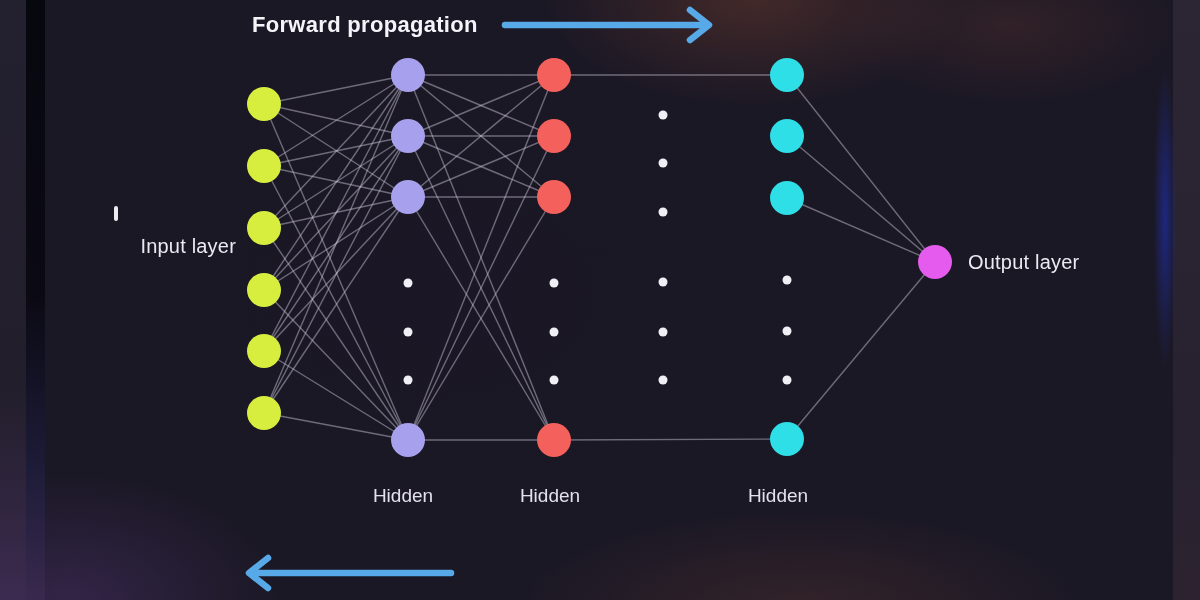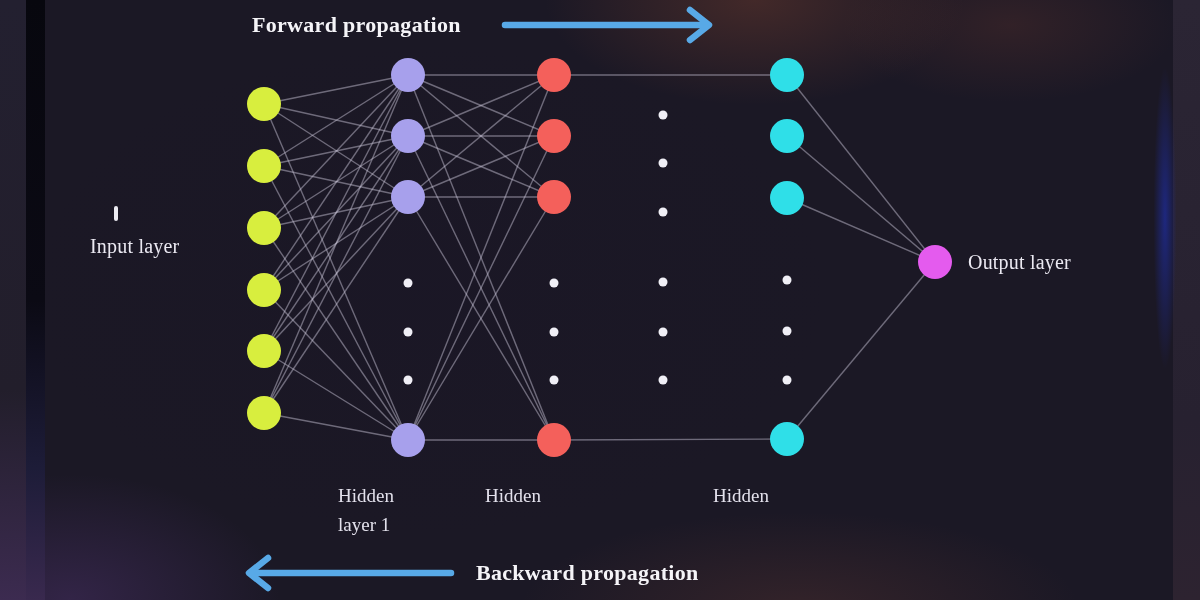--- a/index.html
+++ b/index.html
@@ -1,39 +1,39 @@
 <!DOCTYPE html>
 <html><head>
 <meta charset="utf-8">
 <style>
   html,body{margin:0;padding:0;background:#000;}
   .stage{position:relative;width:1200px;height:600px;background:#1b1825;overflow:hidden;
-         font-family:Liberation Serif, serif;}
+         font-family:Liberation Sans, sans-serif;}
   .bg-grad{position:absolute;inset:0;background:
     radial-gradient(300px 150px at 755px 0px,  rgba(158,80,50,0.30), rgba(158,80,50,0) 70%),
     radial-gradient(240px 110px at 1010px 25px, rgba(130,65,48,0.22), rgba(130,65,48,0) 70%),
     radial-gradient(300px 180px at 70px 600px,  rgba(118,72,168,0.26), rgba(118,72,168,0) 70%),
     radial-gradient(400px 140px at 800px 610px, rgba(140,75,58,0.22), rgba(140,75,58,0) 70%),
     radial-gradient(520px 320px at 430px 290px, rgba(26,22,38,0.55), rgba(26,22,38,0) 78%);}
   .strip{position:absolute;top:0;height:600px;}
   .strip.left{left:0;width:26px;background:linear-gradient(180deg,#232030 0%,#221e2b 65%,#3c2b50 100%);}
   .blackcol{position:absolute;left:26px;top:0;width:19px;height:600px;
     background:linear-gradient(180deg,#07070e 0%,#0b0a14 50%,#1d1c38 78%,#39294e 100%);}
   .strip.right{left:1173px;width:27px;background:linear-gradient(180deg,#2b2534 0%,#272130 70%,#2d2330 100%);}
   .blueglow{position:absolute;left:1148px;top:20px;width:34px;height:440px;
     background:radial-gradient(ellipse 16px 210px at 50% 45%, rgba(32,52,200,0.55), rgba(32,52,200,0) 72%);}
   svg.net{position:absolute;left:0;top:0;width:1200px;height:600px;}
   .lbl{position:absolute;color:#ebe9f2;white-space:nowrap;}
   .title{font-size:22px;font-weight:700;color:#f5f4f8;letter-spacing:0.3px;}
   .fwd{left:252px;top:12px;}
   .bwd{left:476px;top:560px;}
   .io{font-size:20px;letter-spacing:0.2px;}
-  .input{left:90px;top:235px;width:160px;text-align:left;}
+  .input{left:76px;top:235px;width:160px;text-align:right;}
   .output{left:968px;top:251px;}
-  .hid{font-size:19px;line-height:29px;width:130px;top:481px;color:#e3e1ec;}
+  .hid{font-size:19px;line-height:29px;width:130px;text-align:center;top:481px;color:#e3e1ec;}
   .h1{left:338px;}
   .h2{left:485px;}
   .hn{left:713px;}
   .stray{position:absolute;left:114px;top:206px;width:4px;height:15px;background:#ecebf2;border-radius:2px;}
 </style>
 </head>
 <body>
 
 <div class="stage">
   <div class="bg-grad"></div>
@@ -129,28 +129,26 @@
         <line x1="505" y1="25" x2="704" y2="25" stroke="#58a9e7" stroke-width="6.5" stroke-linecap="round"></line>
         <path d="M 690 10 L 709 25 L 690 40" stroke="#58a9e7" stroke-width="6.5" fill="none" stroke-linecap="round" stroke-linejoin="round"></path>
       </g>
       <g>
         <line x1="451" y1="573" x2="254" y2="573" stroke="#58a9e7" stroke-width="6.5" stroke-linecap="round"></line>
         <path d="M 268 558 L 249 573 L 268 588" stroke="#58a9e7" stroke-width="6.5" fill="none" stroke-linecap="round" stroke-linejoin="round"></path>
       </g>
     </svg>
 
   <div class="lbl title fwd">Forward propagation</div>
-  <div class="lbl title bwd">Backward propagation</div>
 
   <div class="lbl io input">Input layer</div>
   <div class="lbl io output">Output layer</div>
 
   <div class="lbl hid h1">
     <div>Hidden</div>
-    <div>layer 1</div>
   </div>
   <div class="lbl hid h2">
     <div>Hidden</div>
   </div>
   <div class="lbl hid hn">
     <div>Hidden</div>
   </div>
 
   <div class="stray"></div>
 </div>

